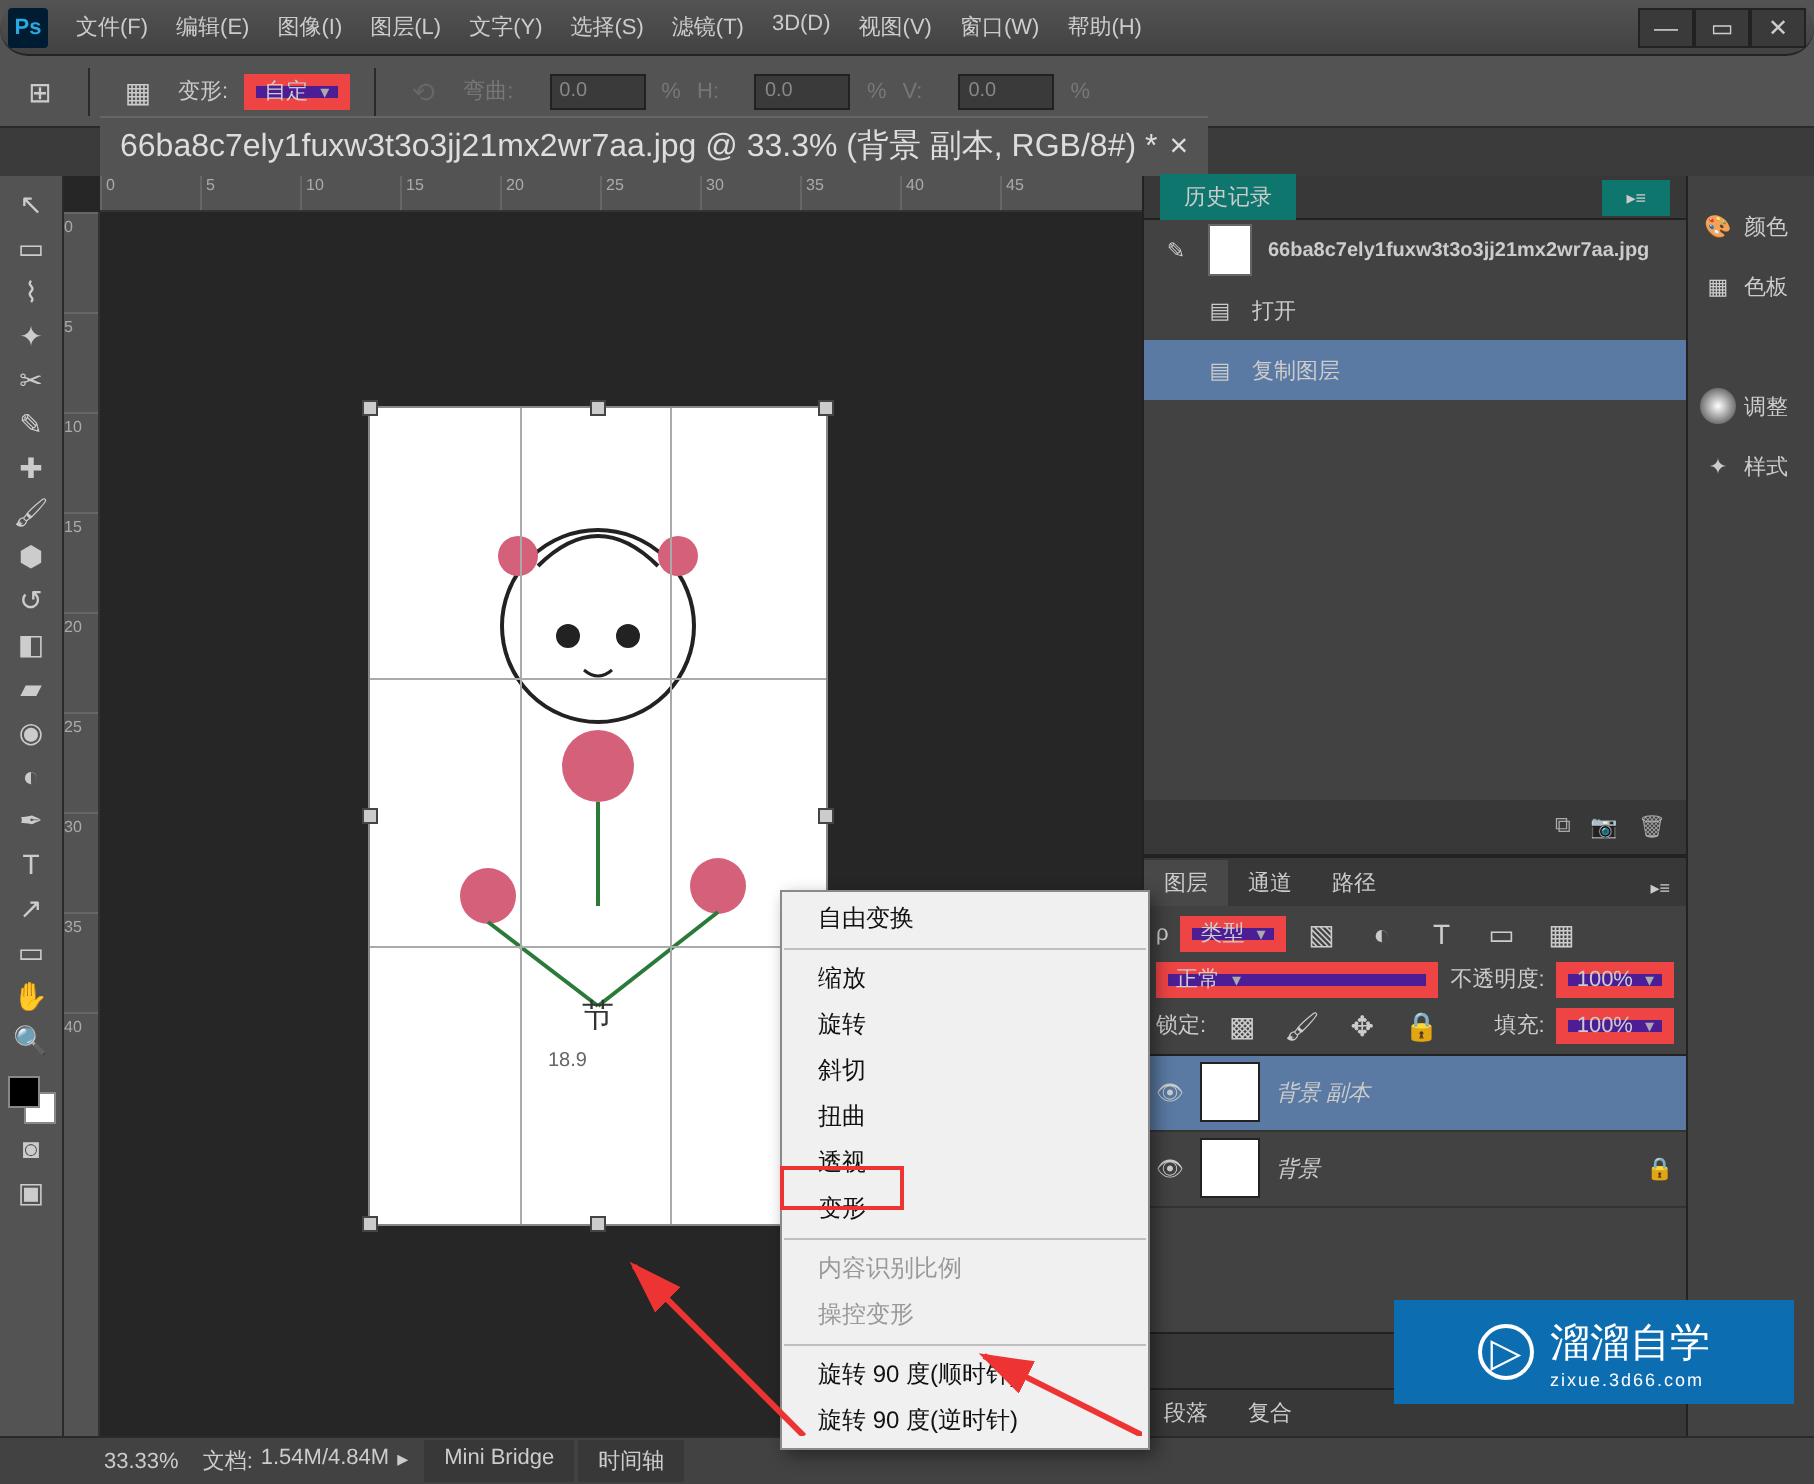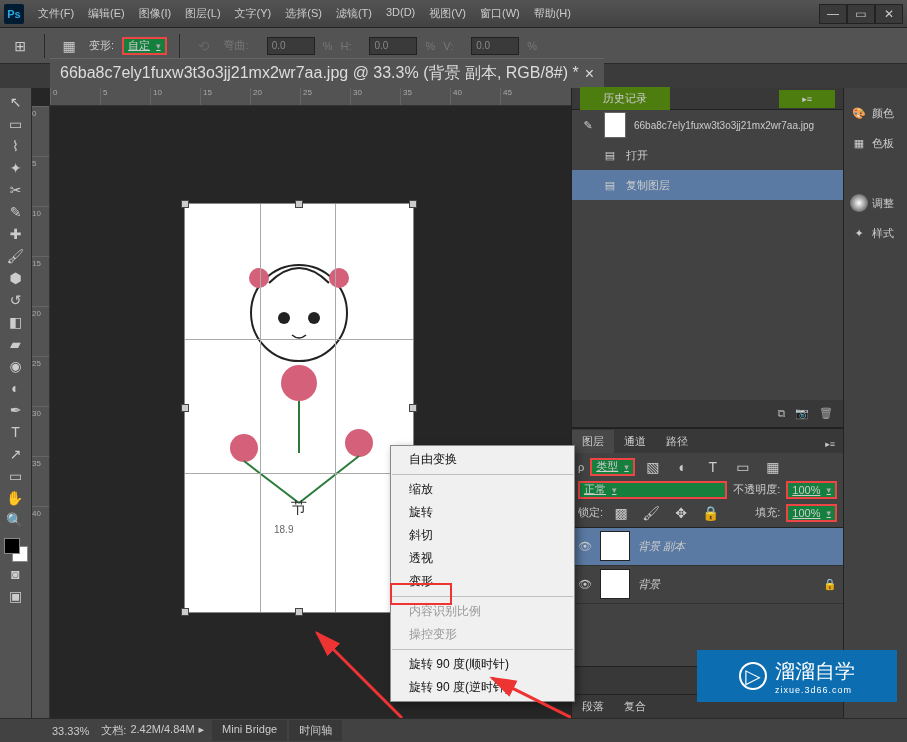--- a/index.html
+++ b/index.html
@@ -1,19 +1,19 @@
 <!DOCTYPE html>
 <html><head>
 <meta charset="utf-8">
 <style>
 * { margin: 0; padding: 0; box-sizing: border-box; font-family: "Microsoft YaHei", Arial, sans-serif; }
 body { width: 907px; height: 742px; background: #535353; color: #ccc; font-size: 11px; position: relative; overflow: hidden; }
 
 
-.title-bar { height: 28px; background: linear-gradient(#535353,#424242); display: flex; align-items: center; padding: 0 4px; border-bottom: 1px solid #222; }
+.title-bar { height: 28px; background: linear-gradient(#535353,#424242); display: flex; align-items: center; padding: 0 4px; border-bottom: 1px solid #222; border-radius: 14px; }
 .ps-icon { width: 20px; height: 20px; background: #001c33; color:#29aae1; display:flex; align-items:center; justify-content:center; font-weight:bold; font-size:11px; border-radius:2px; margin-right:8px; }
 .menu-bar { display:flex; gap:2px; flex:1; }
 .menu-bar span { padding: 4px 6px; cursor:pointer; }
 .win-controls { display:flex; gap:0; }
 .win-btn { width:28px; height:20px; background:#3a3a3a; border:1px solid #222; display:flex; align-items:center; justify-content:center; color:#ccc; font-size:12px; }
 
 
 .options-bar { height: 36px; background:#535353; border-bottom:1px solid #2a2a2a; display:flex; align-items:center; gap:8px; padding:0 8px; }
 .opt-input { background:#3a3a3a; border:1px solid #222; color:#888; width:48px; height:18px; padding:0 4px; font-size:10px;margin-left:10px; }
 .sep { width:1px; height:24px; background:#2a2a2a; margin:0 4px; }
@@ -47,21 +47,21 @@
 .h-tl{top:0;left:0}.h-t{top:0;left:50%}.h-tr{top:0;right:0;margin-right:-4px}
 .h-l{top:50%;left:0}.h-r{top:50%;right:0;margin-right:-4px}
 .h-bl{bottom:0;left:0;margin-bottom:-4px}.h-b{bottom:0;left:50%;margin-bottom:-4px}.h-br{bottom:0;right:0;margin:-4px -4px}
 
 .drawing { position:absolute; inset:0; }
 .drawing svg { width:100%; height:100%; }
 
 
 .panels { width:272px; background:#424242; border-left:1px solid #222; display:flex; flex-direction:column; }
 .panel-header { height:22px; background:#383838; display:flex; align-items:center; padding:0 8px; border-bottom:1px solid #222; }
-.panel-header span { padding:4px 23px; background:#4d7c0f; }
+.panel-header span { padding:4px 12px; background:#0f766e; }
 .history-item { height:30px; display:flex; align-items:center; gap:8px; padding:0 8px; }
 .history-item.selected { background:#5a7aa3; }
 .history-item .icon { width:16px; height:16px; display:flex; align-items:center; justify-content:center; }
 .history-item .thumb { width:22px; height:26px; background:#fff; border:1px solid #666; }
 .hist-body { flex:1; overflow:auto; }
 
 .layers-panel { flex:1; display:flex; flex-direction:column; border-top:1px solid #222; }
 .tabs-row { height:24px; background:#383838; display:flex; align-items:flex-end; }
 .tabs-row span { padding:4px 10px; }
 .tabs-row span.active { background:#484848; }
@@ -96,21 +96,21 @@
 .watermark { position:absolute; right:10px; bottom:40px; width:200px; height:52px; background:#0c6db0; display:flex; align-items:center; justify-content:center; gap:8px; color:#fff; font-size:20px; z-index:40; }
 .watermark .play { width:28px; height:28px; border:2px solid #fff; border-radius:50%; display:flex; align-items:center; justify-content:center; }
 .watermark .sub { font-size:9px; letter-spacing:1px; }
 
 
 .status-bar { position:absolute; bottom:0; left:0; right:0; height:24px; background:#424242; border-top:1px solid #2a2a2a; display:flex; align-items:center; gap:12px; padding:0 8px; font-size:11px; }
 .status-tabs { display:flex; gap:2px; margin-left:4px; }
 .status-tab { background:#383838; padding:3px 10px; }
 
 
-.dd { background:#15803d; border:2px solid #ef4444; padding:1px 4px; display:inline-flex; align-items:center; gap:4px; height:18px;text-decoration:underline; }
+.dd { background:#4c1d95; border:6px solid #ef4444; padding:1px 4px; display:inline-flex; align-items:center; gap:4px; height:18px; }
 .dd::after { content:"▾"; font-size:9px; color:#aaa; margin-left:2px; }
 
 
 .mask-icon { width:14px; height:14px; background:linear-gradient(90deg,#fff 50%,#555 50%); border-radius:2px; border:1px solid #333; }
 </style>
 </head>
 <body>
 
 <div class="title-bar">
   <div class="ps-icon">Ps</div>
@@ -274,21 +274,21 @@
   <div class="panels">
 
     <div class="panel-header">
       <span>历史记录</span>
       <span style="margin-left:auto;font-size:9px">▸≡</span>
     </div>
     <div class="hist-body" style="height:270px;">
       <div class="history-item">
         <span class="icon">✎</span>
         <div class="thumb"></div>
-        <span style="font-size:10px;overflow:hidden;white-space:nowrap;text-overflow:ellipsis;">66ba8c7ely1fuxw3t3o3jj21mx2wr7aa.jpg</span>
+        <span style="font-size:10px;overflow:hidden;white-space:nowrap;text-overflow:ellipsis;font-weight:bold;">66ba8c7ely1fuxw3t3o3jj21mx2wr7aa.jpg</span>
       </div>
       <div class="history-item">
         <span style="width:14px"></span>
         <span class="icon">▤</span>
         <span>打开</span>
       </div>
       <div class="history-item selected">
         <span style="width:14px"></span>
         <span class="icon">▤</span>
         <span>复制图层</span>
@@ -381,20 +381,21 @@
       </div>
   </div>
 </div>
 
 <div class="context-menu">
   <div class="item">自由变换</div>
   <hr>
   <div class="item">缩放</div>
   <div class="item">旋转</div>
   <div class="item">斜切</div>
+  <div class="item">扭曲</div>
   <div class="item">透视</div>
   <div class="item">变形</div>
   <hr>
   <div class="item disabled">内容识别比例</div>
   <div class="item disabled">操控变形</div>
   <hr>
   <div class="item">旋转 90 度(顺时针)</div>
   <div class="item">旋转 90 度(逆时针)</div>
 </div>
 <div class="highlighted"></div>
@@ -407,20 +408,20 @@
     <div>溜溜自学</div>
     <div class="sub">zixue.3d66.com</div>
   </div>
 </div>
 
 <div class="status-bar">
   <div style="width:32px"></div>
   <span>33.33%</span>
   <span style="display:flex;gap:4px">
     <span>文档:</span>
-    <span>2.42M/4.84M</span>
+    <span>1.54M/4.84M</span>
     <span>▸</span>
   </span>
   <div class="status-tabs" style="margin-left:-4px">
     <div class="status-tab">Mini Bridge</div>
     <div class="status-tab">时间轴</div>
   </div>
 </div>
 
 </body></html>

